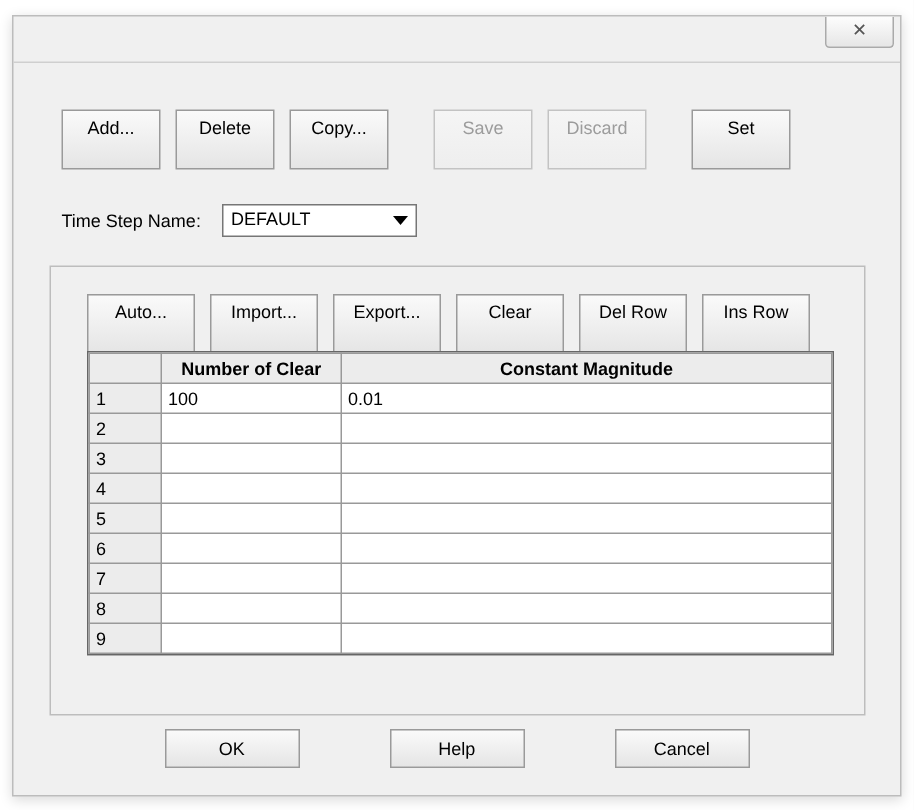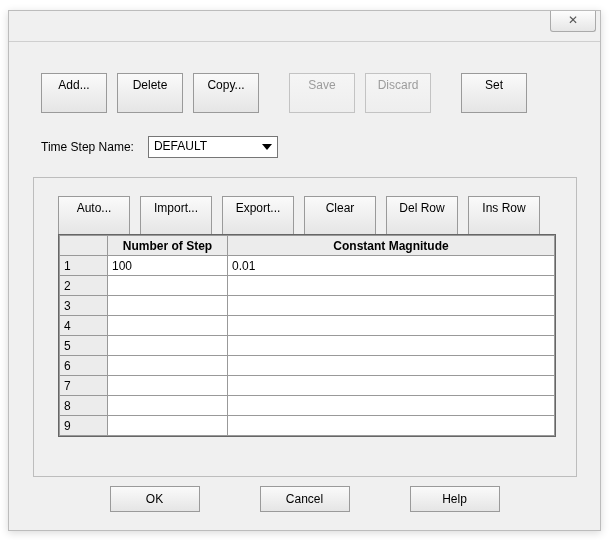--- a/index.html
+++ b/index.html
@@ -222,21 +222,21 @@
     <div class="table-wrap">
       <table class="grid" id="grid-table">
         <colgroup>
           <col class="c-rowhead">
           <col class="c-steps">
           <col>
         </colgroup>
         <thead>
           <tr>
             <th class="corner"></th>
-            <th>Number of Step</th>
+            <th>Number of Clear</th>
             <th>Constant Magnitude</th>
           </tr>
         </thead>
         <tbody id="grid-body">
             <tr>
               <td class="rowhead">1</td>
               <td>100</td>
               <td>0.01</td>
             </tr>
             <tr>
@@ -280,17 +280,17 @@
               <td></td>
             </tr>
           </tbody>
       </table>
     </div>
 
   </div>
 
   <div class="bottom-buttons">
     <div class="btn">OK</div>
+    <div class="btn">Help</div>
     <div class="btn">Cancel</div>
-    <div class="btn">Help</div>
   </div>
 
 </div>
 
 </body></html>

